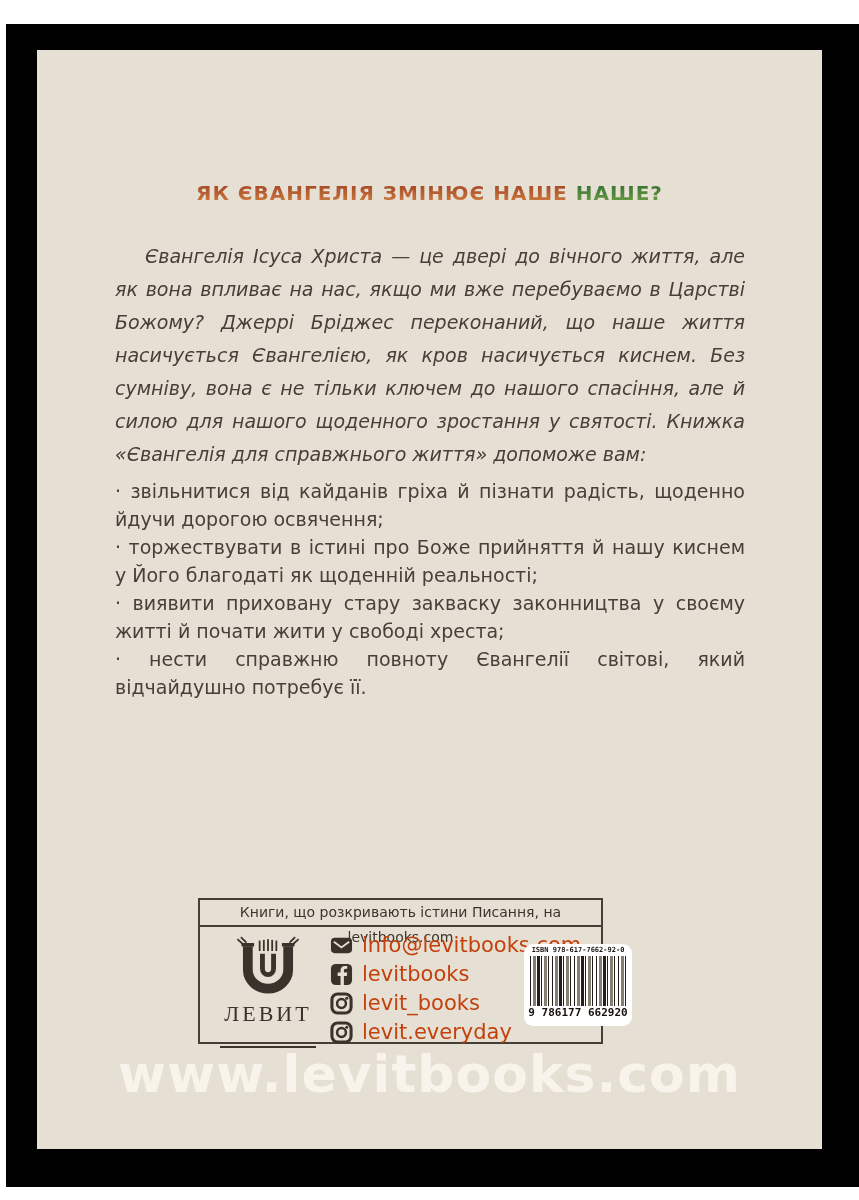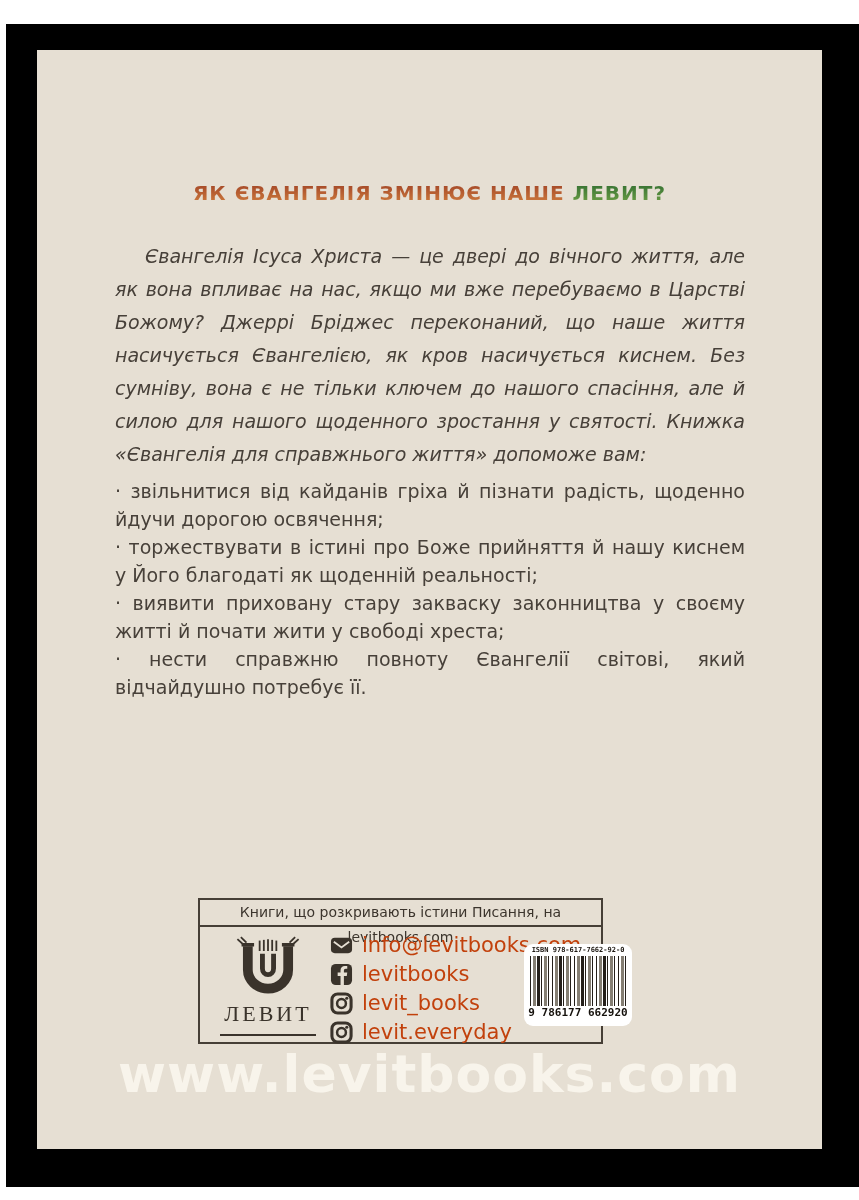--- a/index.html
+++ b/index.html
@@ -40,21 +40,21 @@
   }
   .tagline{
     height:25px;line-height:25px;text-align:center;font-size:14px;
     border-bottom:2px solid #463f36;color:#3c352d;
   }
   .footer-content{position:relative;height:117px;}
   .logo-block{position:absolute;left:20px;top:8px;width:96px;text-align:center;}
   .logo-mark{display:block;margin:0 auto;}
   .logo-text{
     font-family:"Liberation Serif",serif;font-size:22px;letter-spacing:3px;
-    color:#3a332b;margin-top:2px;padding-bottom:7px;border-bottom:2px solid #3a332b;
+    color:#3a332b;margin-top:2px;padding-bottom:19px;border-bottom:2px solid #3a332b;
   }
   .contacts{position:absolute;left:130px;top:4px;}
   .contact-row{display:flex;align-items:center;height:28px;margin-bottom:1px;}
   .cicon{width:23px;height:23px;flex:0 0 23px;margin-right:9px;}
   .cicon svg{display:block;width:100%;height:100%;}
   .clabel{font-size:21px;color:#c2410c;white-space:nowrap;}
   .barcode{
     position:absolute;left:324px;top:17px;width:108px;height:82px;
     background:#ffffff;box-sizing:border-box;padding:2px 4px;text-align:center;border-radius:9px;
   }
@@ -81,21 +81,21 @@
     font-size:52px;font-weight:bold;letter-spacing:1px;
     color:rgba(255,252,244,0.72);white-space:nowrap;
   }
 </style>
 </head>
 <body>
 
 <div class="black-frame">
   <div class="cover">
 
-    <h1 class="title"><span class="t-main">ЯК ЄВАНГЕЛІЯ ЗМІНЮЄ НАШЕ </span><span class="t-accent">ЛЕВИТ?</span></h1>
+    <h1 class="title"><span class="t-main">ЯК ЄВАНГЕЛІЯ ЗМІНЮЄ НАШЕ </span><span class="t-accent">НАШЕ?</span></h1>
 
     <div class="body-text">
       <p class="intro">Євангелія Ісуса Христа — це двері до вічного життя, але як вона впливає на нас, якщо ми вже перебуваємо в Царстві Божому? Джеррі Бріджес переконаний, що наше життя насичується Євангелією, як кров насичується киснем. Без сумніву, вона є не тільки ключем до нашого спасіння, але й силою для нашого щоденного зростання у святості. Книжка «Євангелія для справжнього життя» допоможе вам:</p>
       <p class="bullet">· звільнитися від кайданів гріха й пізнати радість, щоденно йдучи дорогою освячення;</p>
       <p class="bullet">· торжествувати в істині про Боже прийняття й нашу киснем у Його благодаті як щоденній реальності;</p>
       <p class="bullet">· виявити приховану стару закваску законництва у своєму житті й почати жити у свободі хреста;</p>
       <p class="bullet">· нести справжню повноту Євангелії світові, який відчайдушно потребує її.</p>
     </div>
 
     <div class="footer-box">

